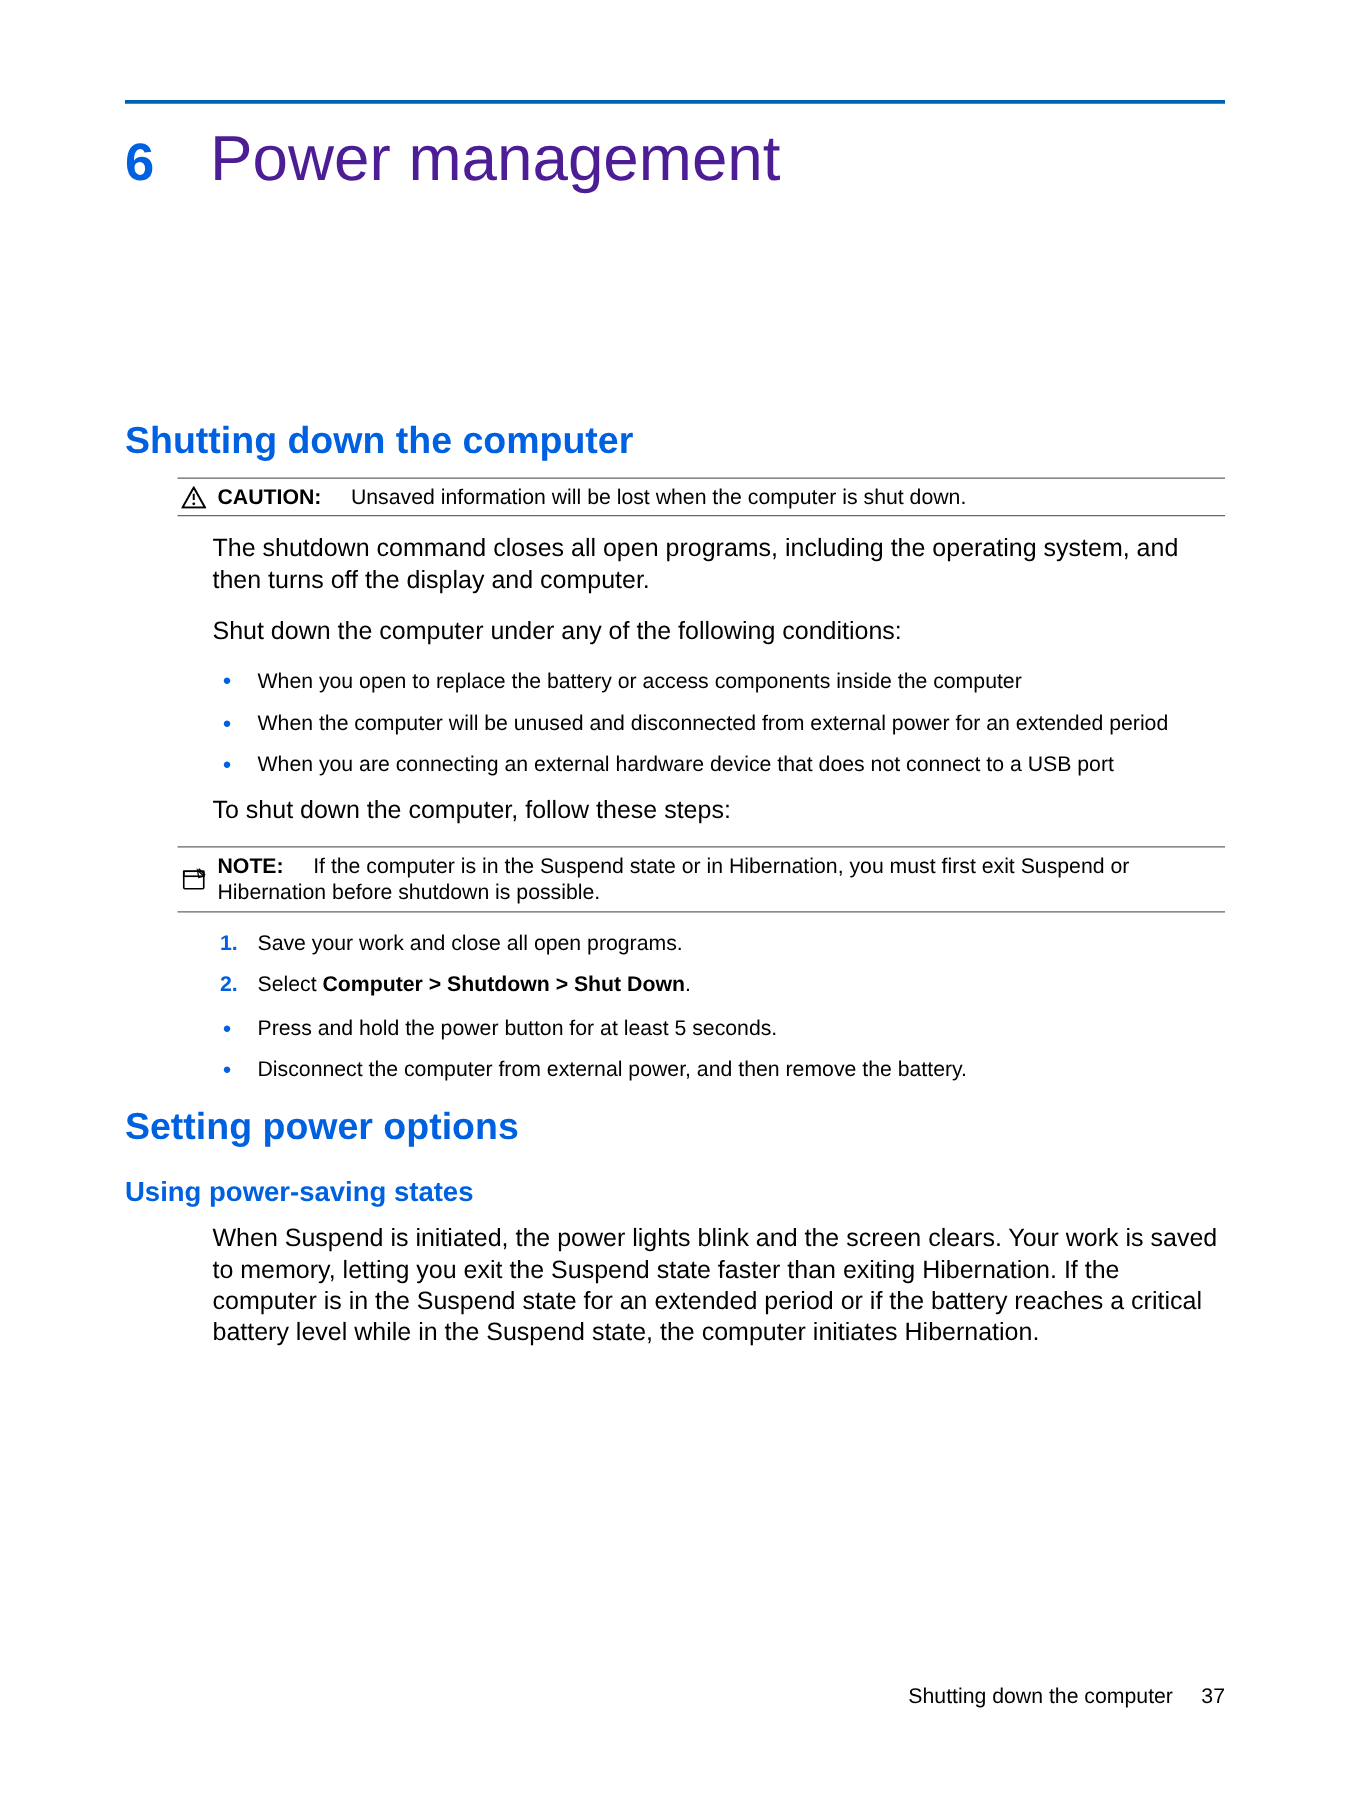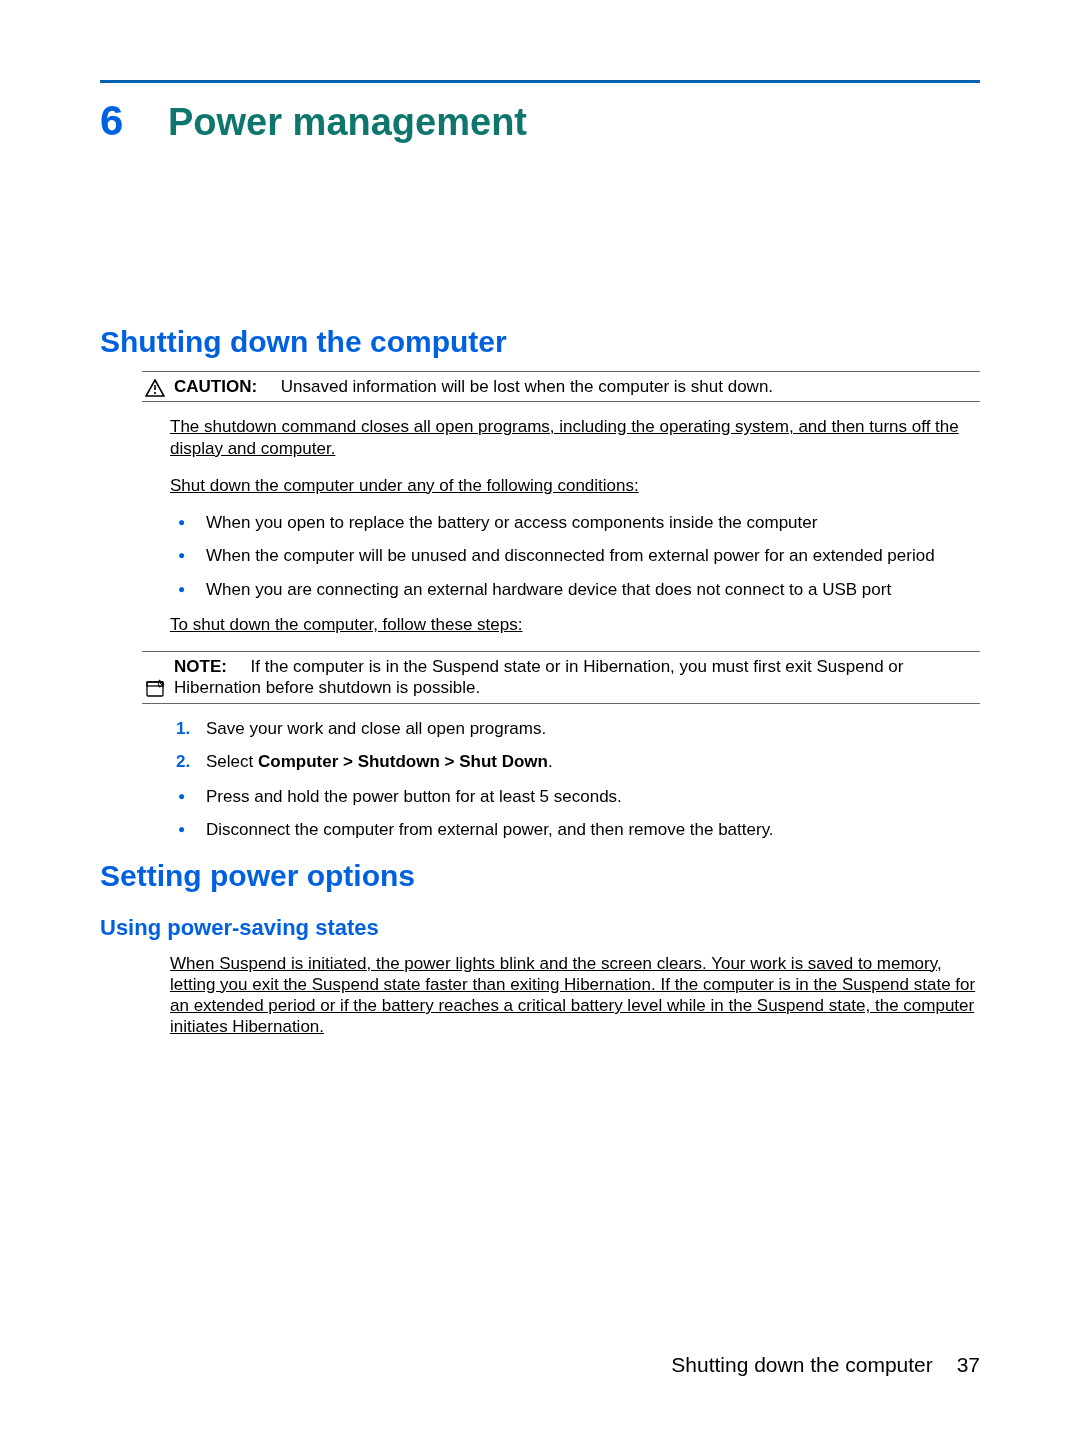--- a/index.html
+++ b/index.html
@@ -20,23 +20,23 @@
     gap: 38px;
     margin-bottom: 180px;
   }
   .chapter-num {
     color: #0061e0;
     font-size: 42px;
     font-weight: 700;
     min-width: 30px;
   }
   .chapter-title {
-    color: #0f766e;
-    font-size: 38px;
-    font-weight: 700;
+    color: #4c1d95;
+    font-size: 51px;
+    font-weight: 400;
   }
   .content {
     padding-left: 0;
   }
   h2.sec {
     color: #0061e0;
     font-size: 30px;
     font-weight: 700;
     margin: 0 0 12px 0;
   }
@@ -46,44 +46,43 @@
     font-weight: 700;
     margin: 22px 0 12px 0;
   }
   .body-indent { margin-left: 70px; }
   .callout {
     border-top: 1px solid #666;
     border-bottom: 1px solid #666;
     padding: 4px 0 4px 0;
     margin: 4px 0 14px 0;
     display: flex;
-    align-items: flex-end;
+    align-items: center;
     gap: 6px;
     margin-left: 42px;
   }
   .callout .icon-slot {
     width: 26px;
     flex: 0 0 26px;
     display: flex;
     justify-content: center;
     padding-top: 1px;
   }
   .callout .callout-body {
     flex: 1;
     font-size: 17px;
     line-height: 1.25;
   }
   .callout .callout-label {
     font-weight: 700;
   }
   p.body {
-    font-size: 17px;
+    font-size: 20px;
     line-height: 1.25;
     margin: 0 0 16px 0;
-    text-decoration: underline;
   }
   ul.bullets {
     list-style: none;
     margin: 0 0 14px 0;
     padding: 0;
   }
   ul.bullets > li {
     font-size: 17px;
     line-height: 1.25;
     position: relative;
@@ -116,23 +115,23 @@
     content: counter(step) ".";
     color: #0061e0;
     font-weight: 700;
     position: absolute;
     left: 6px;
     top: 0;
   }
   .bold-run { font-weight: 700; }
   .footer {
     position: absolute;
-    bottom: 60px;
+    bottom: 70px;
     right: 100px;
-    font-size: 21px;
+    font-size: 17px;
   }
   .footer .pagenum { margin-left: 18px; }
 </style>
 </head>
 <body>
 
 <div class="page">
 
   <div class="top-rule"></div>
 

